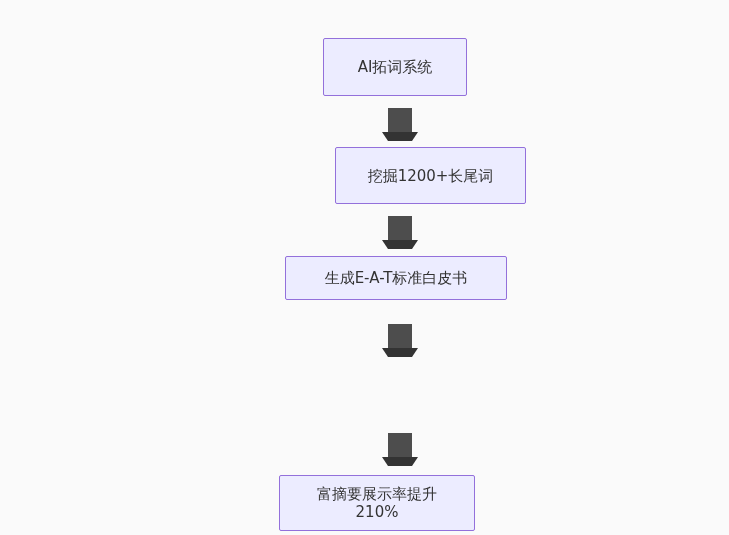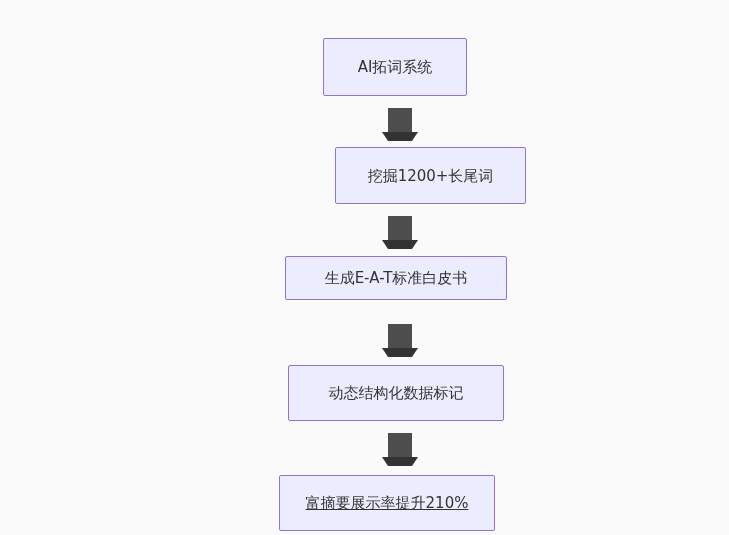--- a/index.html
+++ b/index.html
@@ -25,21 +25,21 @@
     border-radius: 2px;
     color: #333333;
     font-size: 15px;
     text-align: center;
     line-height: 1.2;
   }
   .n1 { left: 299px; top: 14px;  width: 144px; height: 58px; }
   .n2 { left: 275px; top: 123px; width: 191px; height: 57px; margin-left: 36px; }
   .n3 { left: 261px; top: 232px; width: 222px; height: 44px; }
   .n4 { left: 264px; top: 341px; width: 216px; height: 56px; }
-  .n5 { left: 255px; top: 451px; width: 216px; height: 56px; text-decoration: underline; }
+  .n5 { left: 255px; top: 451px; width: 196px; height: 56px; }
 
   .flow-arrow {
     position: absolute;
     left: 364px;          
     width: 12px;
     display: flex;
     flex-direction: column;
     align-items: center;
   }
   .e1 { top: 72px;  height: 51px; }
@@ -84,23 +84,20 @@
 
   <div class="flow-node n3">
     <span>生成E-A-T标准白皮书</span>
   </div>
 
   <div class="flow-arrow e3">
     <div class="arrow-line"></div>
     <div class="arrow-head"></div>
   </div>
 
-  <div class="flow-node n4">
-    <span>动态结构化数据标记</span>
-  </div>
 
   <div class="flow-arrow e4">
     <div class="arrow-line"></div>
     <div class="arrow-head"></div>
   </div>
 
   <div class="flow-node n5">
     <span>富摘要展示率提升210%</span>
   </div>
 

